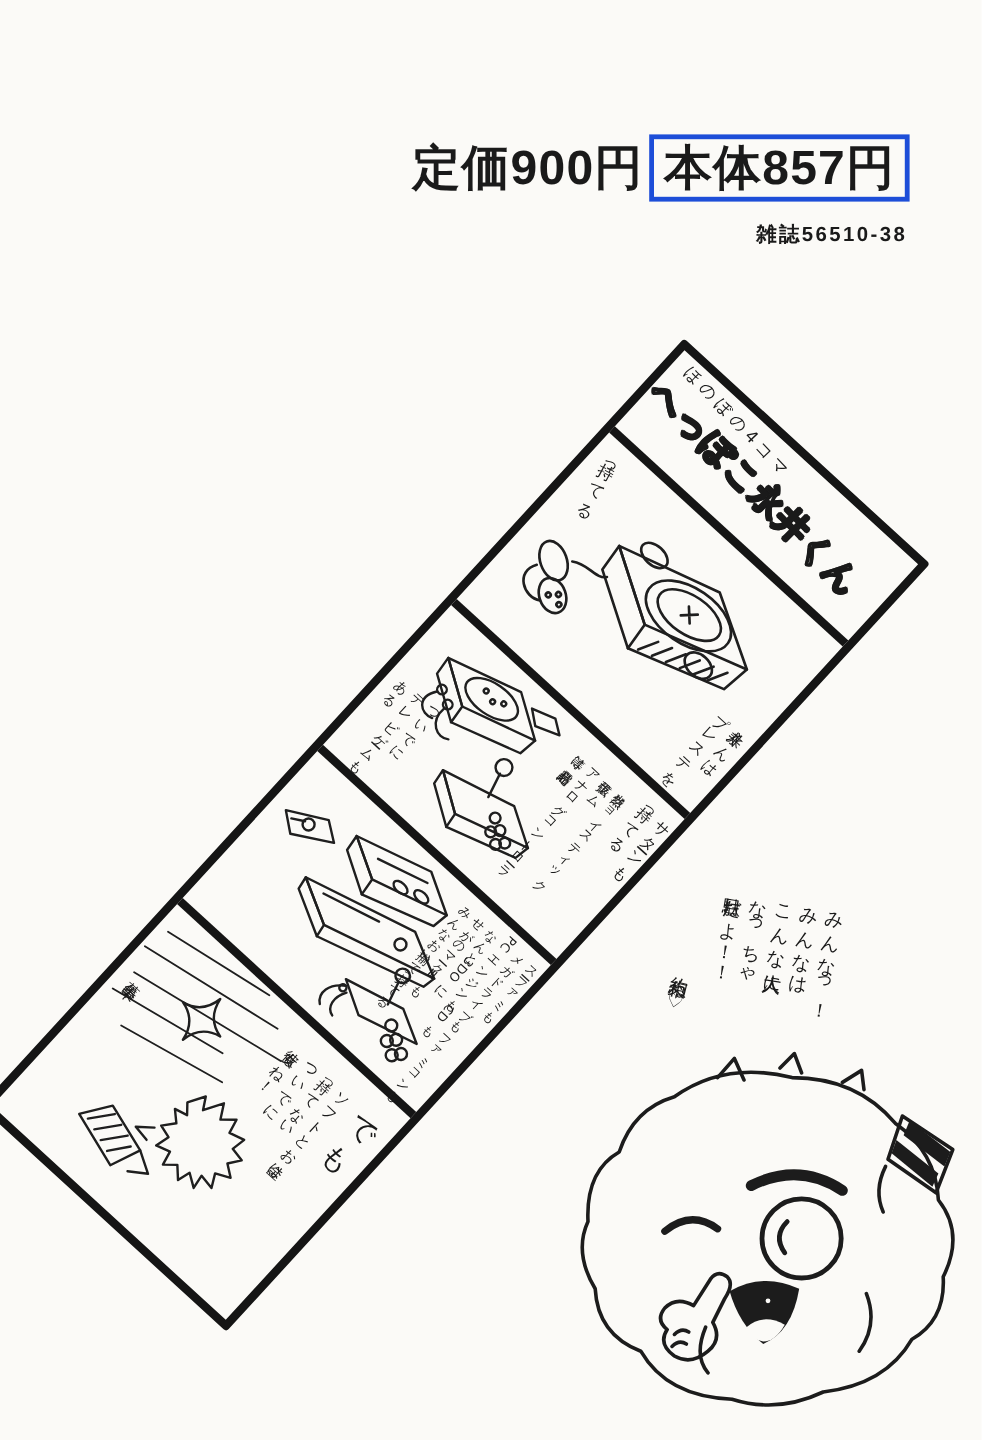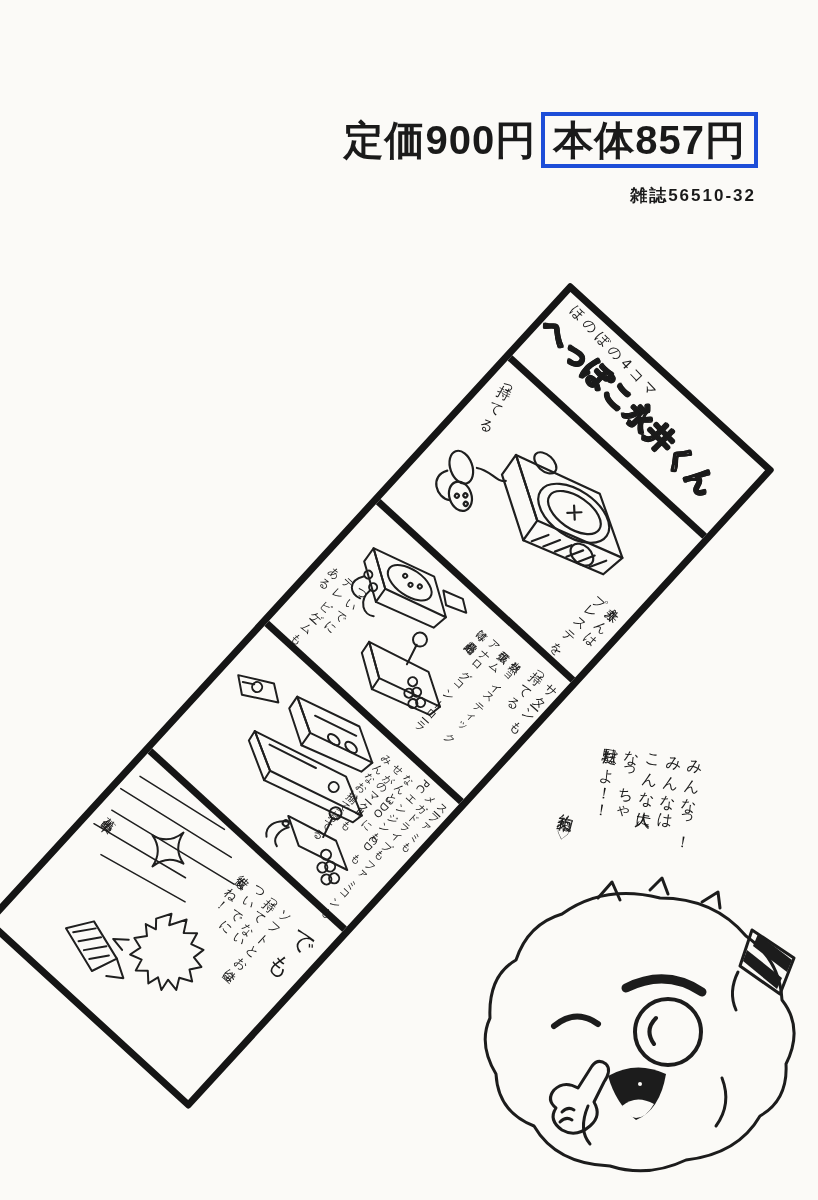--- a/index.html
+++ b/index.html
@@ -1,21 +1,21 @@
 <!DOCTYPE html>
 <html><head>
 <meta charset="utf-8">
 <style>
   *{box-sizing:border-box;margin:0;padding:0}
   html,body{width:818px;height:1200px}
   body{background:#ffffff;font-family:"DejaVu Sans",sans-serif}
   .page{position:relative;width:818px;height:1200px;background:#fbfaf7;overflow:hidden;color:#1a1a1a}
 
   
-  .price-row{position:absolute;top:112px;right:60px;display:flex;align-items:flex-end;gap:5px;
+  .price-row{position:absolute;top:112px;right:60px;display:flex;align-items:flex-start;gap:5px;
     font-family:"Liberation Sans",sans-serif;font-weight:bold;font-size:40px;white-space:nowrap;letter-spacing:1px}
   .price-box{border:4px solid #1d4ed8;padding:2px 8px;line-height:1.1}
   .mag-code{position:absolute;top:184px;right:62px;font-family:"Liberation Sans",sans-serif;
     font-weight:bold;font-size:17px;letter-spacing:2px;white-space:nowrap}
 
   
   .strip{position:absolute;left:570px;top:282px;width:278px;height:868px;border:7px solid #151515;
     background:#fbfaf7;transform:rotate(42.5deg);transform-origin:0 0;border-radius:3px}
   .band{position:relative;width:100%;border-bottom:7px solid #151515}
   .title-band{height:93px}
@@ -55,21 +55,21 @@
 </style>
 </head>
 <body>
 
 <div class="page">
 
   <div class="price-row">
     <span class="price-prefix">定価900円</span>
     <span class="price-box">本体857円</span>
   </div>
-  <div class="mag-code">雑誌56510-32</div>
+  <div class="mag-code">雑誌56510-38</div>
 
   <div class="strip">
 
     <div class="band title-band">
       <div class="kicker">ほのぼの4コマ</div>
       <div class="title-main">へっぽこ永井くん</div>
     </div>
 
     <div class="band panel p1">
       <svg class="doodle" viewBox="0 0 264 188">

